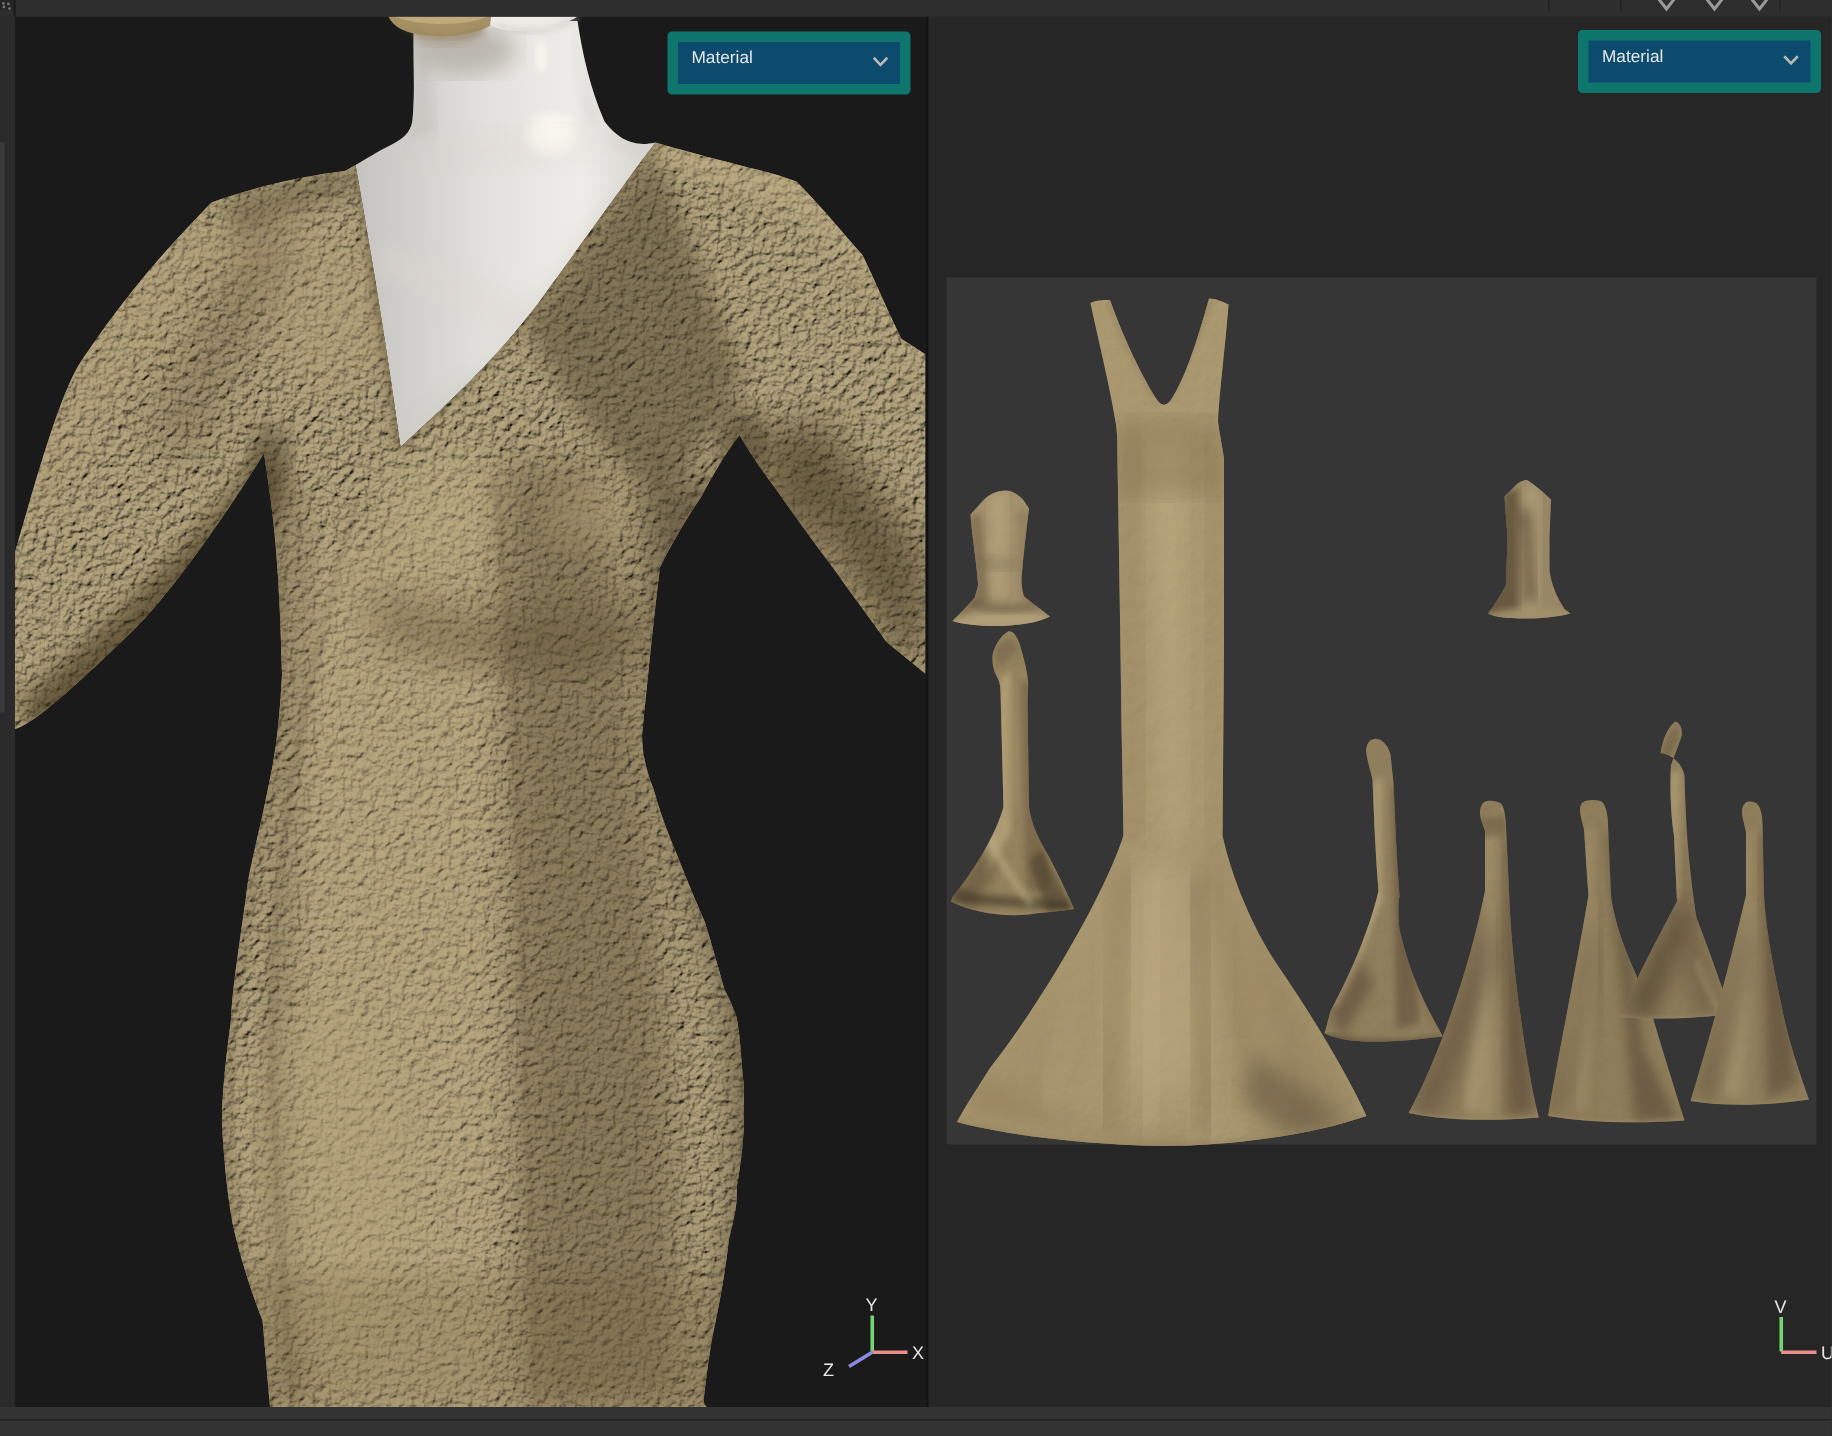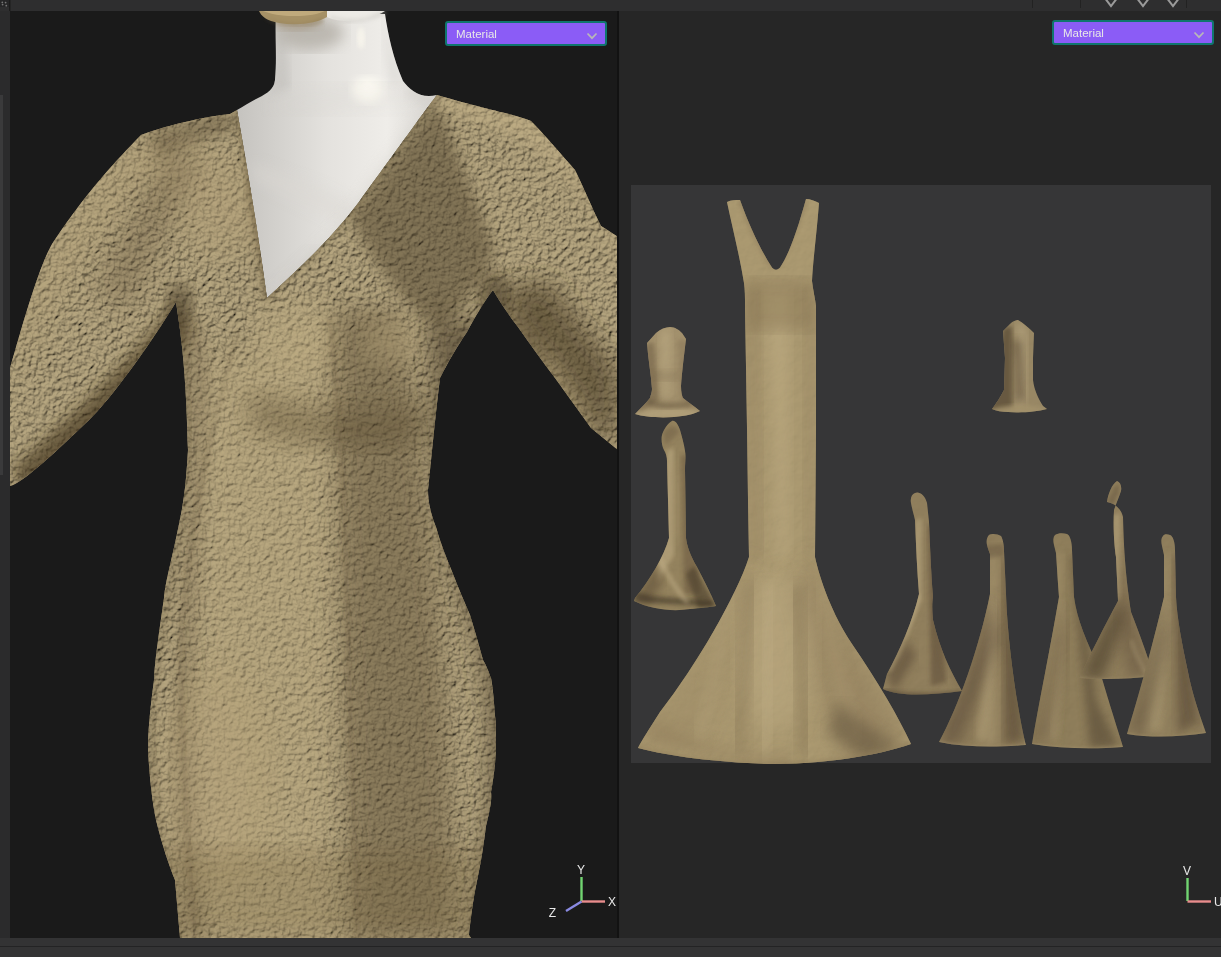--- a/index.html
+++ b/index.html
@@ -1,17 +1,17 @@
 <!DOCTYPE html>
 <html><head>
 <meta charset="utf-8">
 <style>
 html,body{margin:0;padding:0;width:1221px;height:957px;overflow:hidden;background:#2e2e2f;font-family:"Liberation Sans",sans-serif}
 .abs{position:absolute}
-.dd{position:absolute;height:25px;background:#8b5cf6;border:2px solid #0f766e;border-radius:3px;color:#e8e8e8;font-size:11.5px;line-height:23px;padding-left:9px;box-sizing:border-box}
+.dd{position:absolute;height:42px;background:#0c4a6e;border:7px solid #0f766e;border-radius:3px;color:#e8e8e8;font-size:11.5px;line-height:23px;padding-left:9px;box-sizing:border-box}
 .dd .chev{position:absolute;right:7px;top:9px;width:12px;height:8px}
 </style>
 </head>
 <body>
 
 <svg class="abs" style="left:0;top:0" width="1221" height="957" viewBox="0 0 1221 957">
 <defs>
   <clipPath id="cL">
         <rect x="10" y="11" width="607" height="927"></rect>
       </clipPath>

